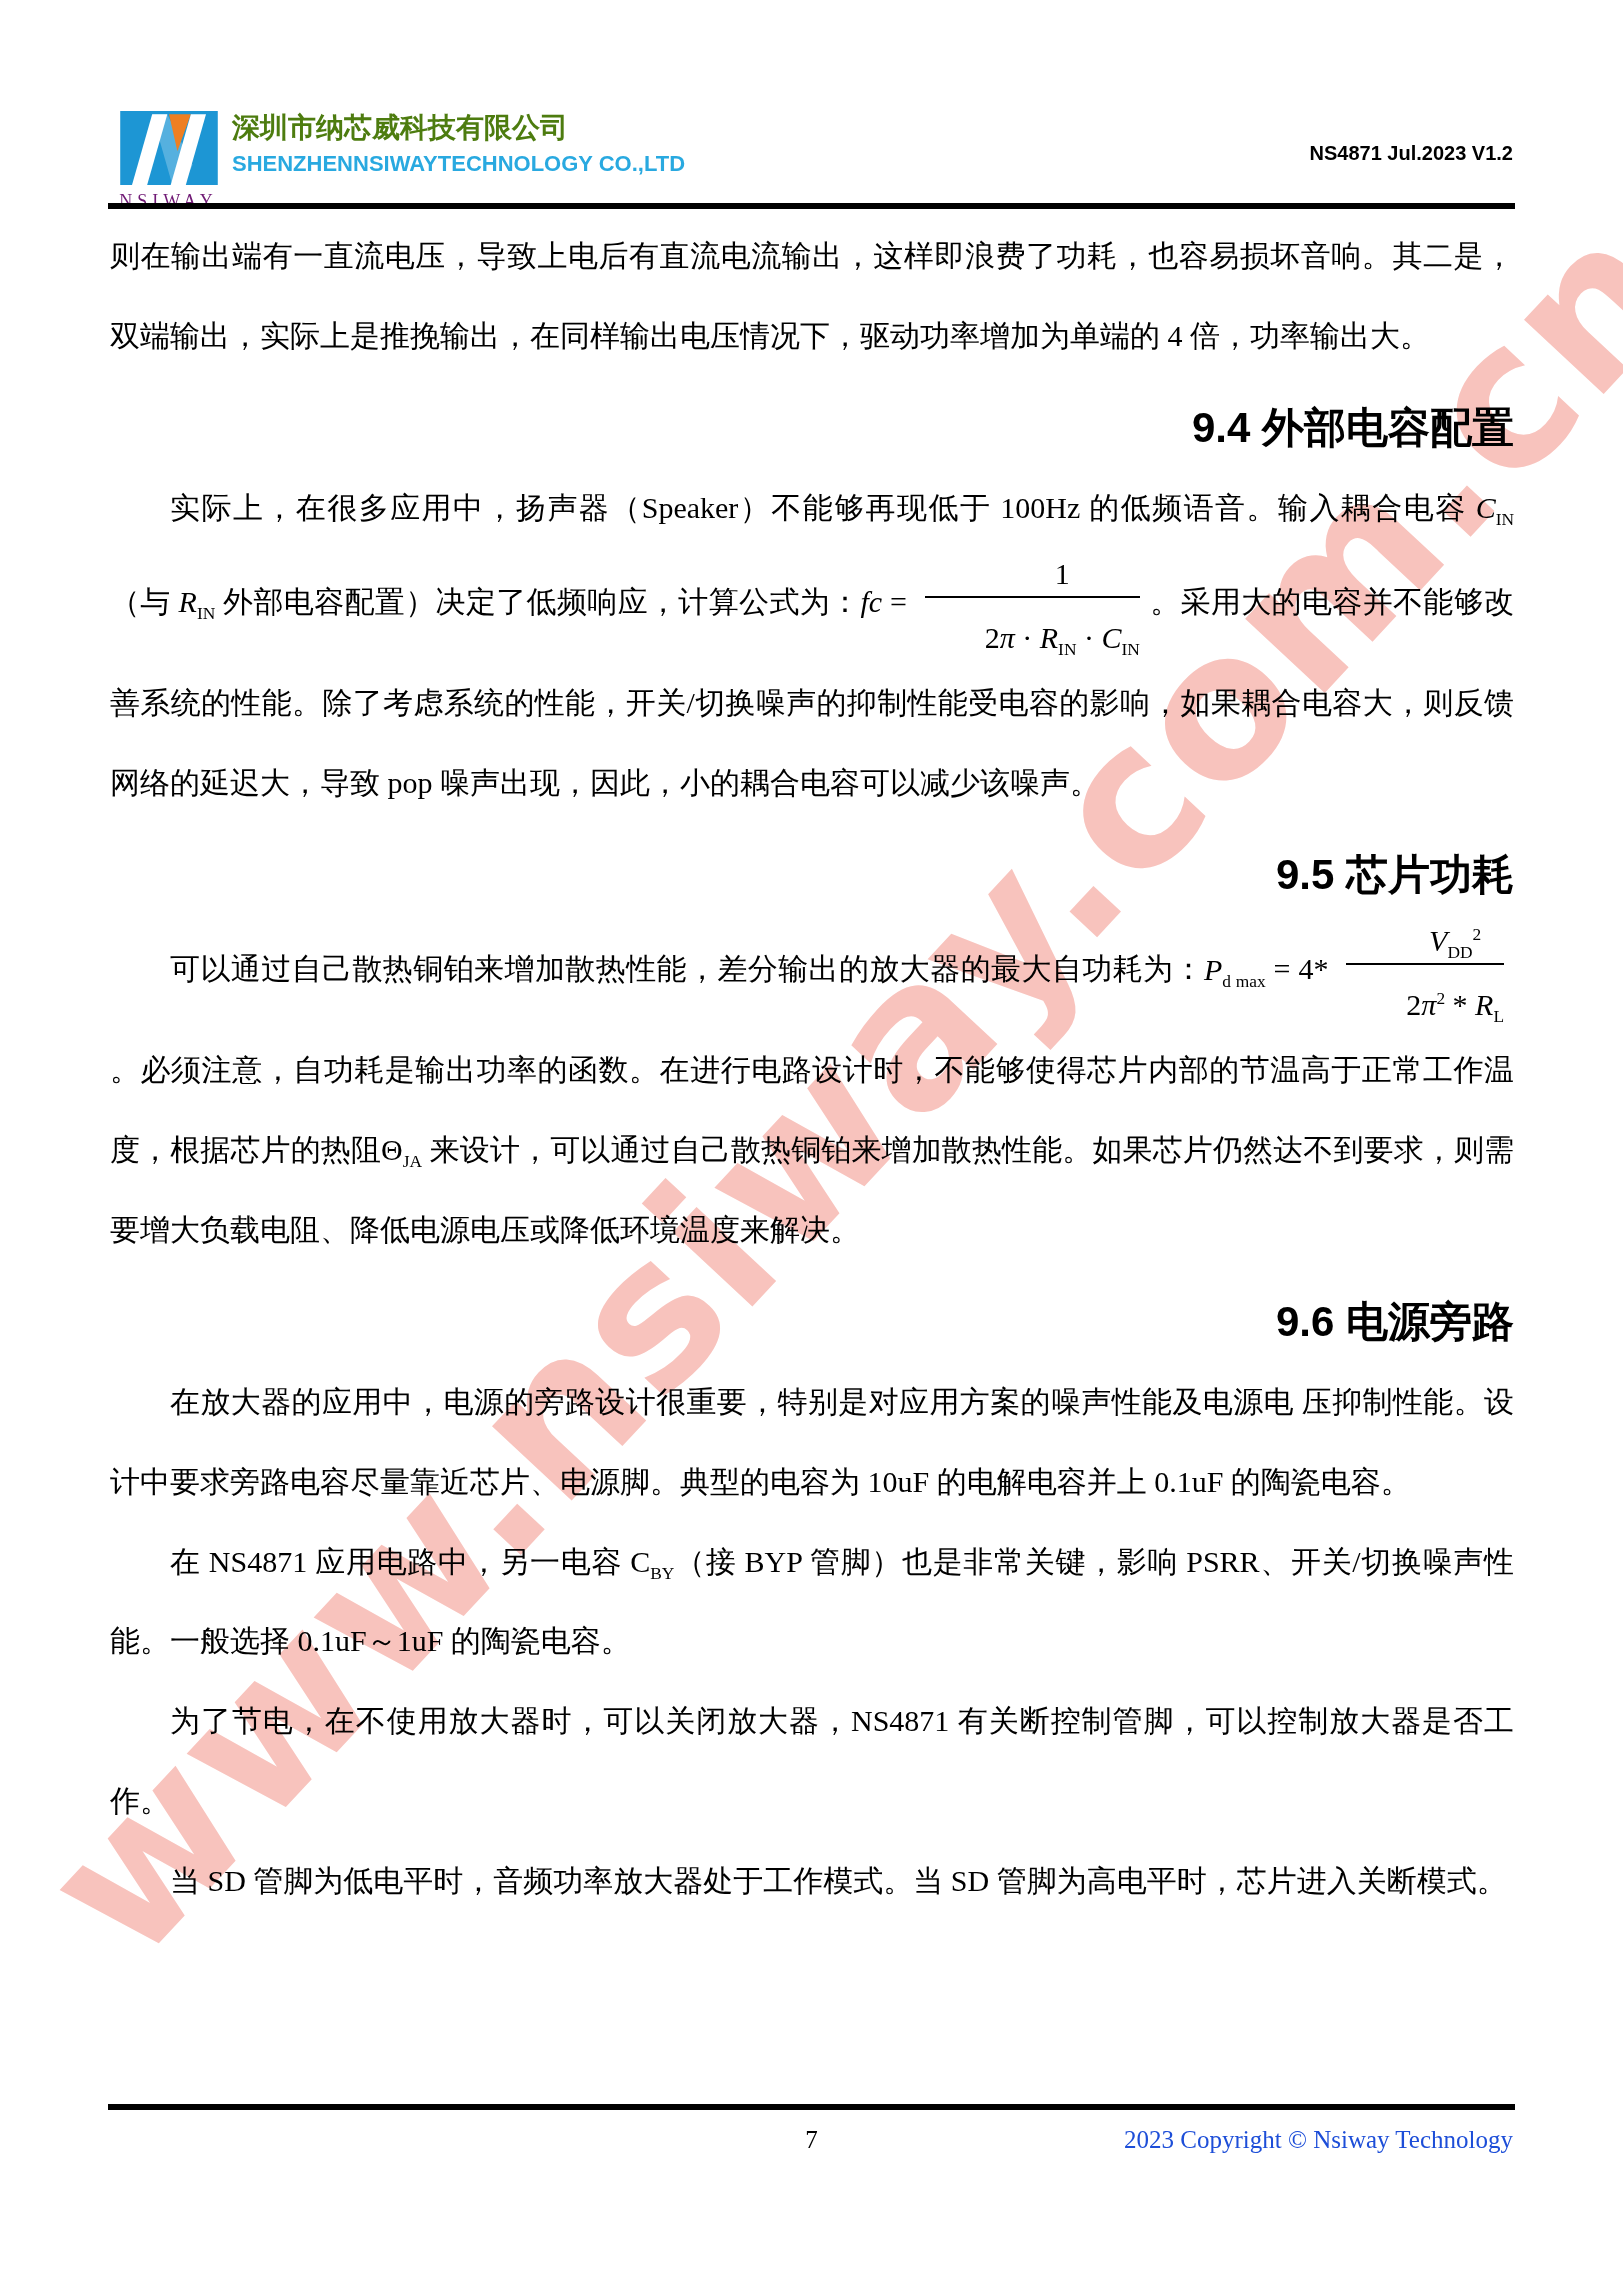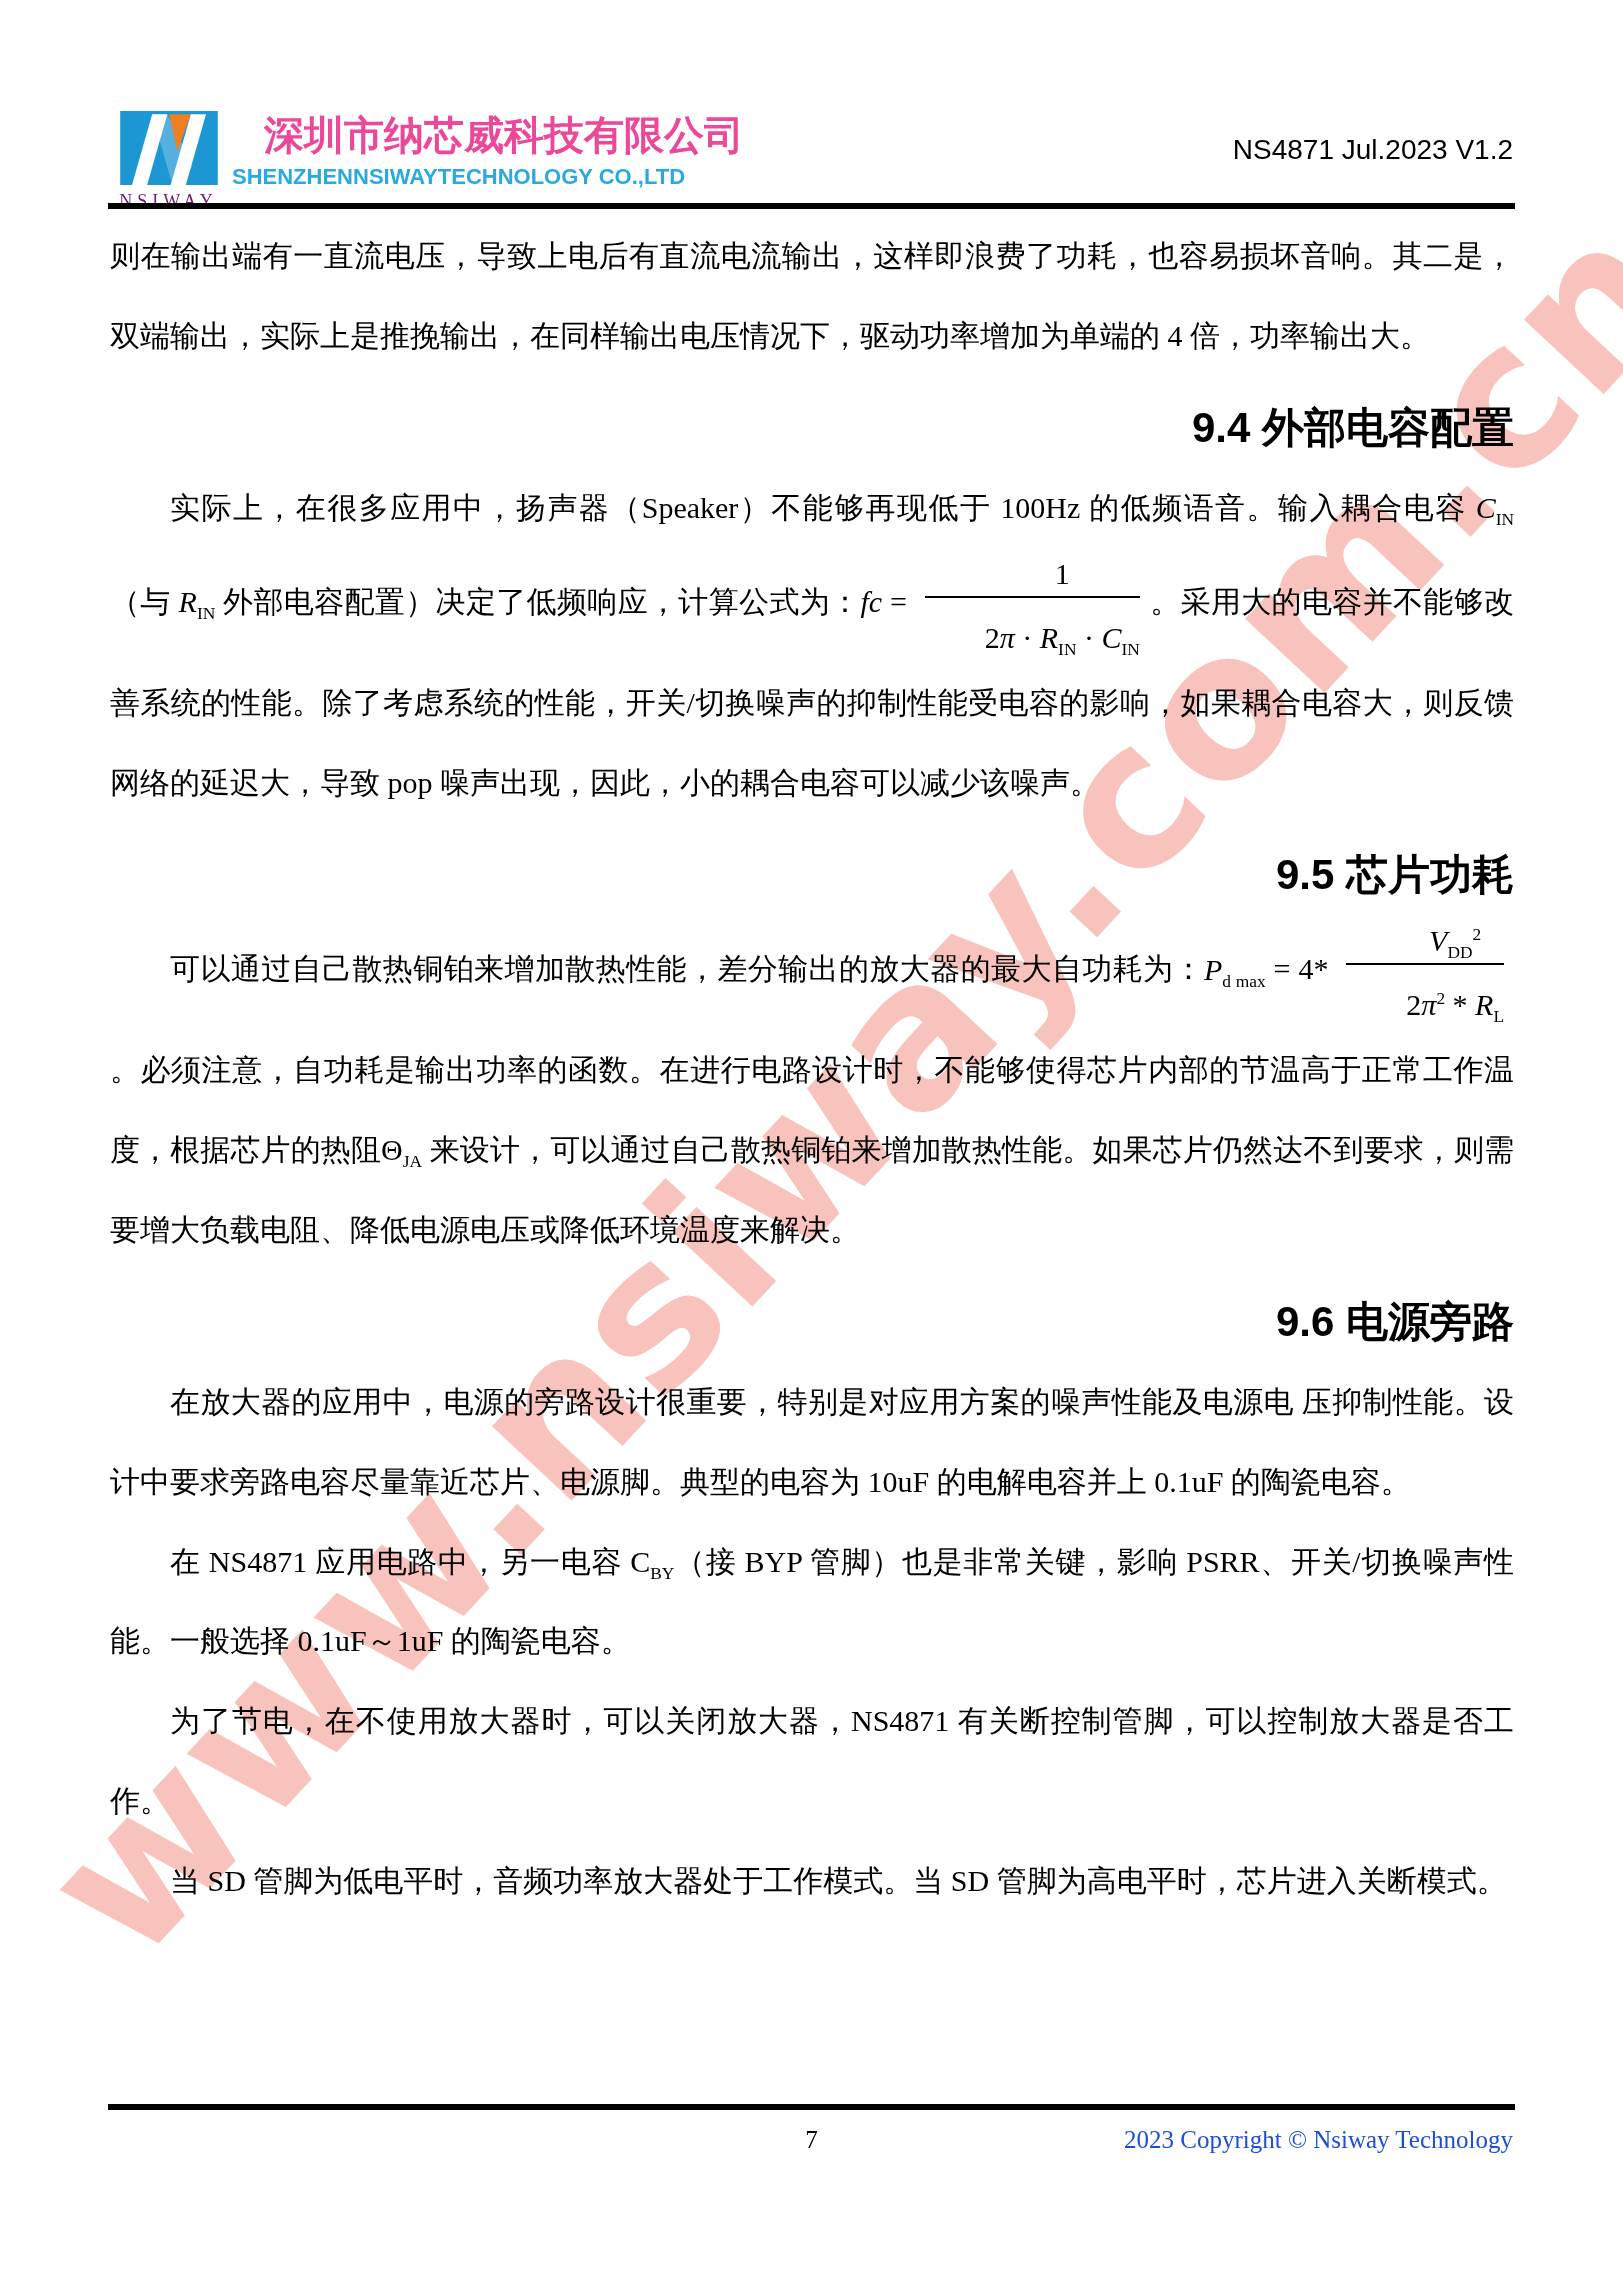--- a/index.html
+++ b/index.html
@@ -5,25 +5,25 @@
   html,body{margin:0;padding:0;}
   body{width:1623px;height:2295px;position:relative;background:#ffffff;overflow:hidden;
        font-family:"Liberation Serif","DejaVu Serif",serif;color:#000;}
 
   
   .logo{position:absolute;left:118px;top:111px;width:101px;text-align:center;}
   .logo .nsiway-word{display:block;margin-top:1.7px;font-family:"Liberation Serif",serif;
        font-size:18px;letter-spacing:5px;color:#701a75;}
   .company{position:absolute;left:232px;top:113px;}
   .company-cn{font-family:"Liberation Sans","DejaVu Sans",sans-serif;font-weight:bold;
-       font-size:40px;color:#ec4899;line-height:1.1;margin-left:32px;}
+       font-size:28px;color:#4d7c0f;line-height:1.1;}
   .company-en{font-family:Liberation Sans, sans-serif;font-weight:bold;
        font-size:22px;color:#29a9e0;margin-top:6.8px;letter-spacing:0px;}
-  .doc-ref{position:absolute;right:110px;top:134px;font-family:"Liberation Sans","DejaVu Sans",sans-serif;
-       font-weight:normal;font-size:28px;color:#000;}
+  .doc-ref{position:absolute;right:110px;top:142px;font-family:"Liberation Sans","DejaVu Sans",sans-serif;
+       font-weight:bold;font-size:20px;color:#000;}
   .header-rule{position:absolute;left:108px;right:108px;top:203px;height:6px;background:#000;}
 
   
   .watermark{position:absolute;left:-406px;top:972px;width:2536px;text-align:center;
        transform:rotate(-47deg);font-family:"DejaVu Sans","Liberation Sans",sans-serif;
        font-weight:bold;font-size:199px;color:#f8c3bd;letter-spacing:2.5px;z-index:0;
        pointer-events:none;white-space:nowrap;}
 
   
   .doc-body{position:absolute;left:110px;width:1404px;top:216px;font-size:30px;line-height:2.66;

